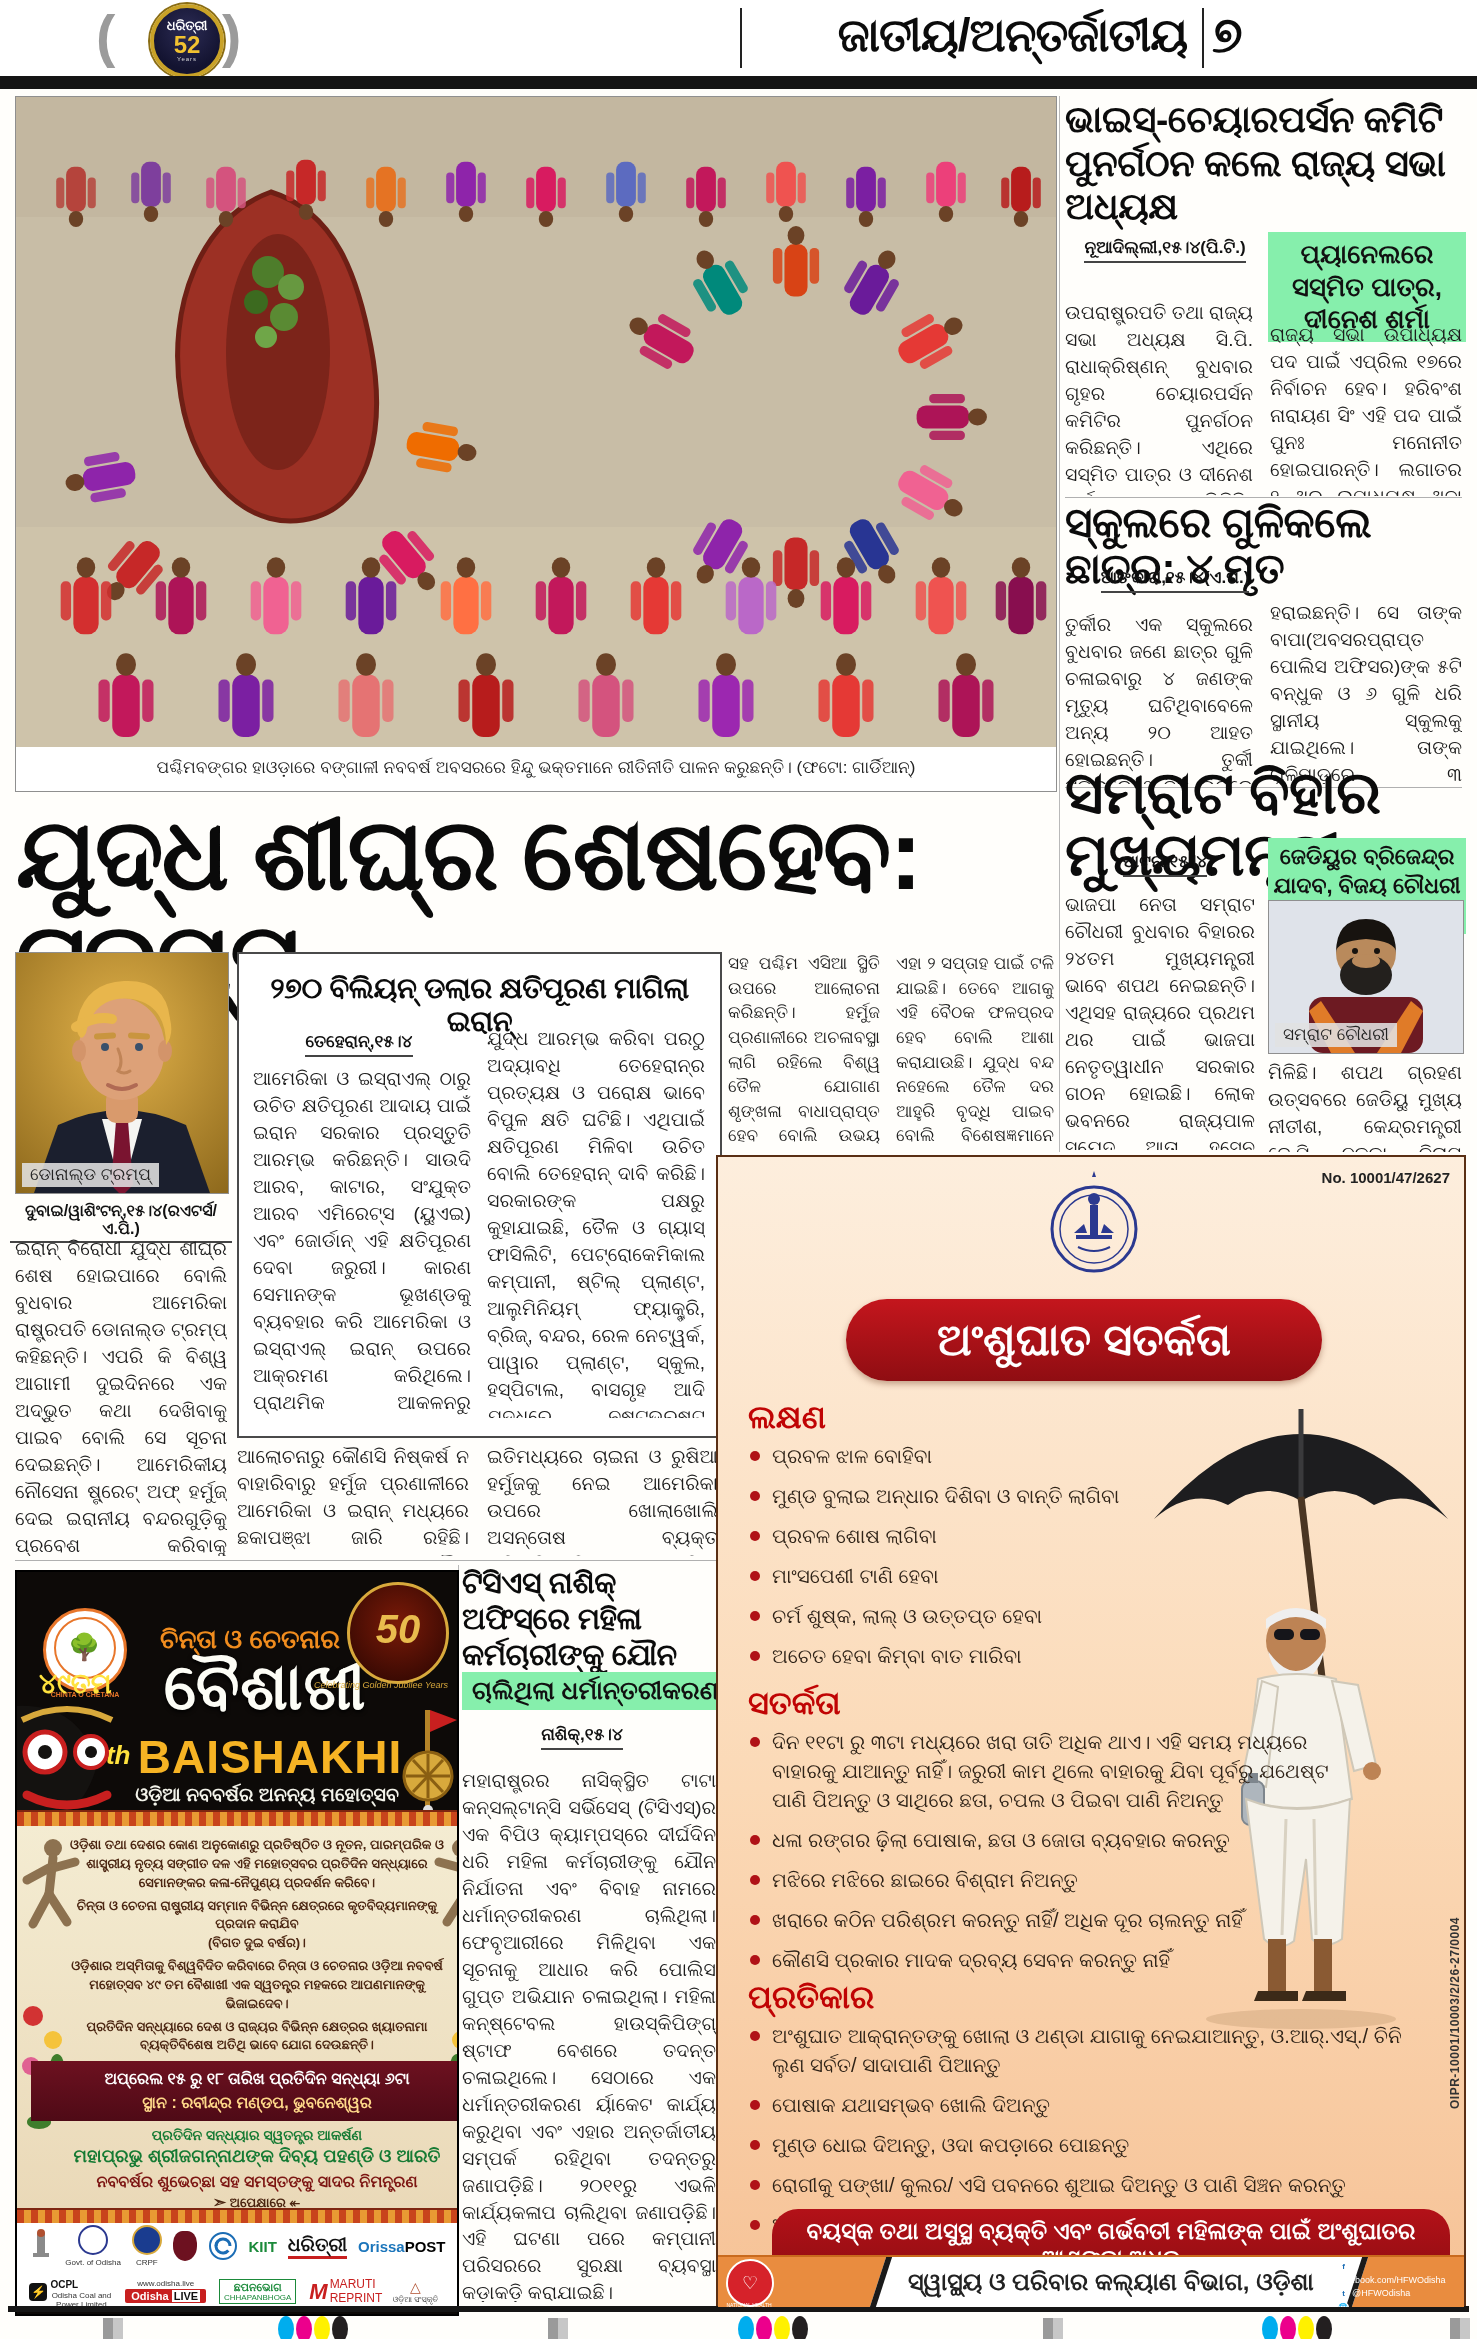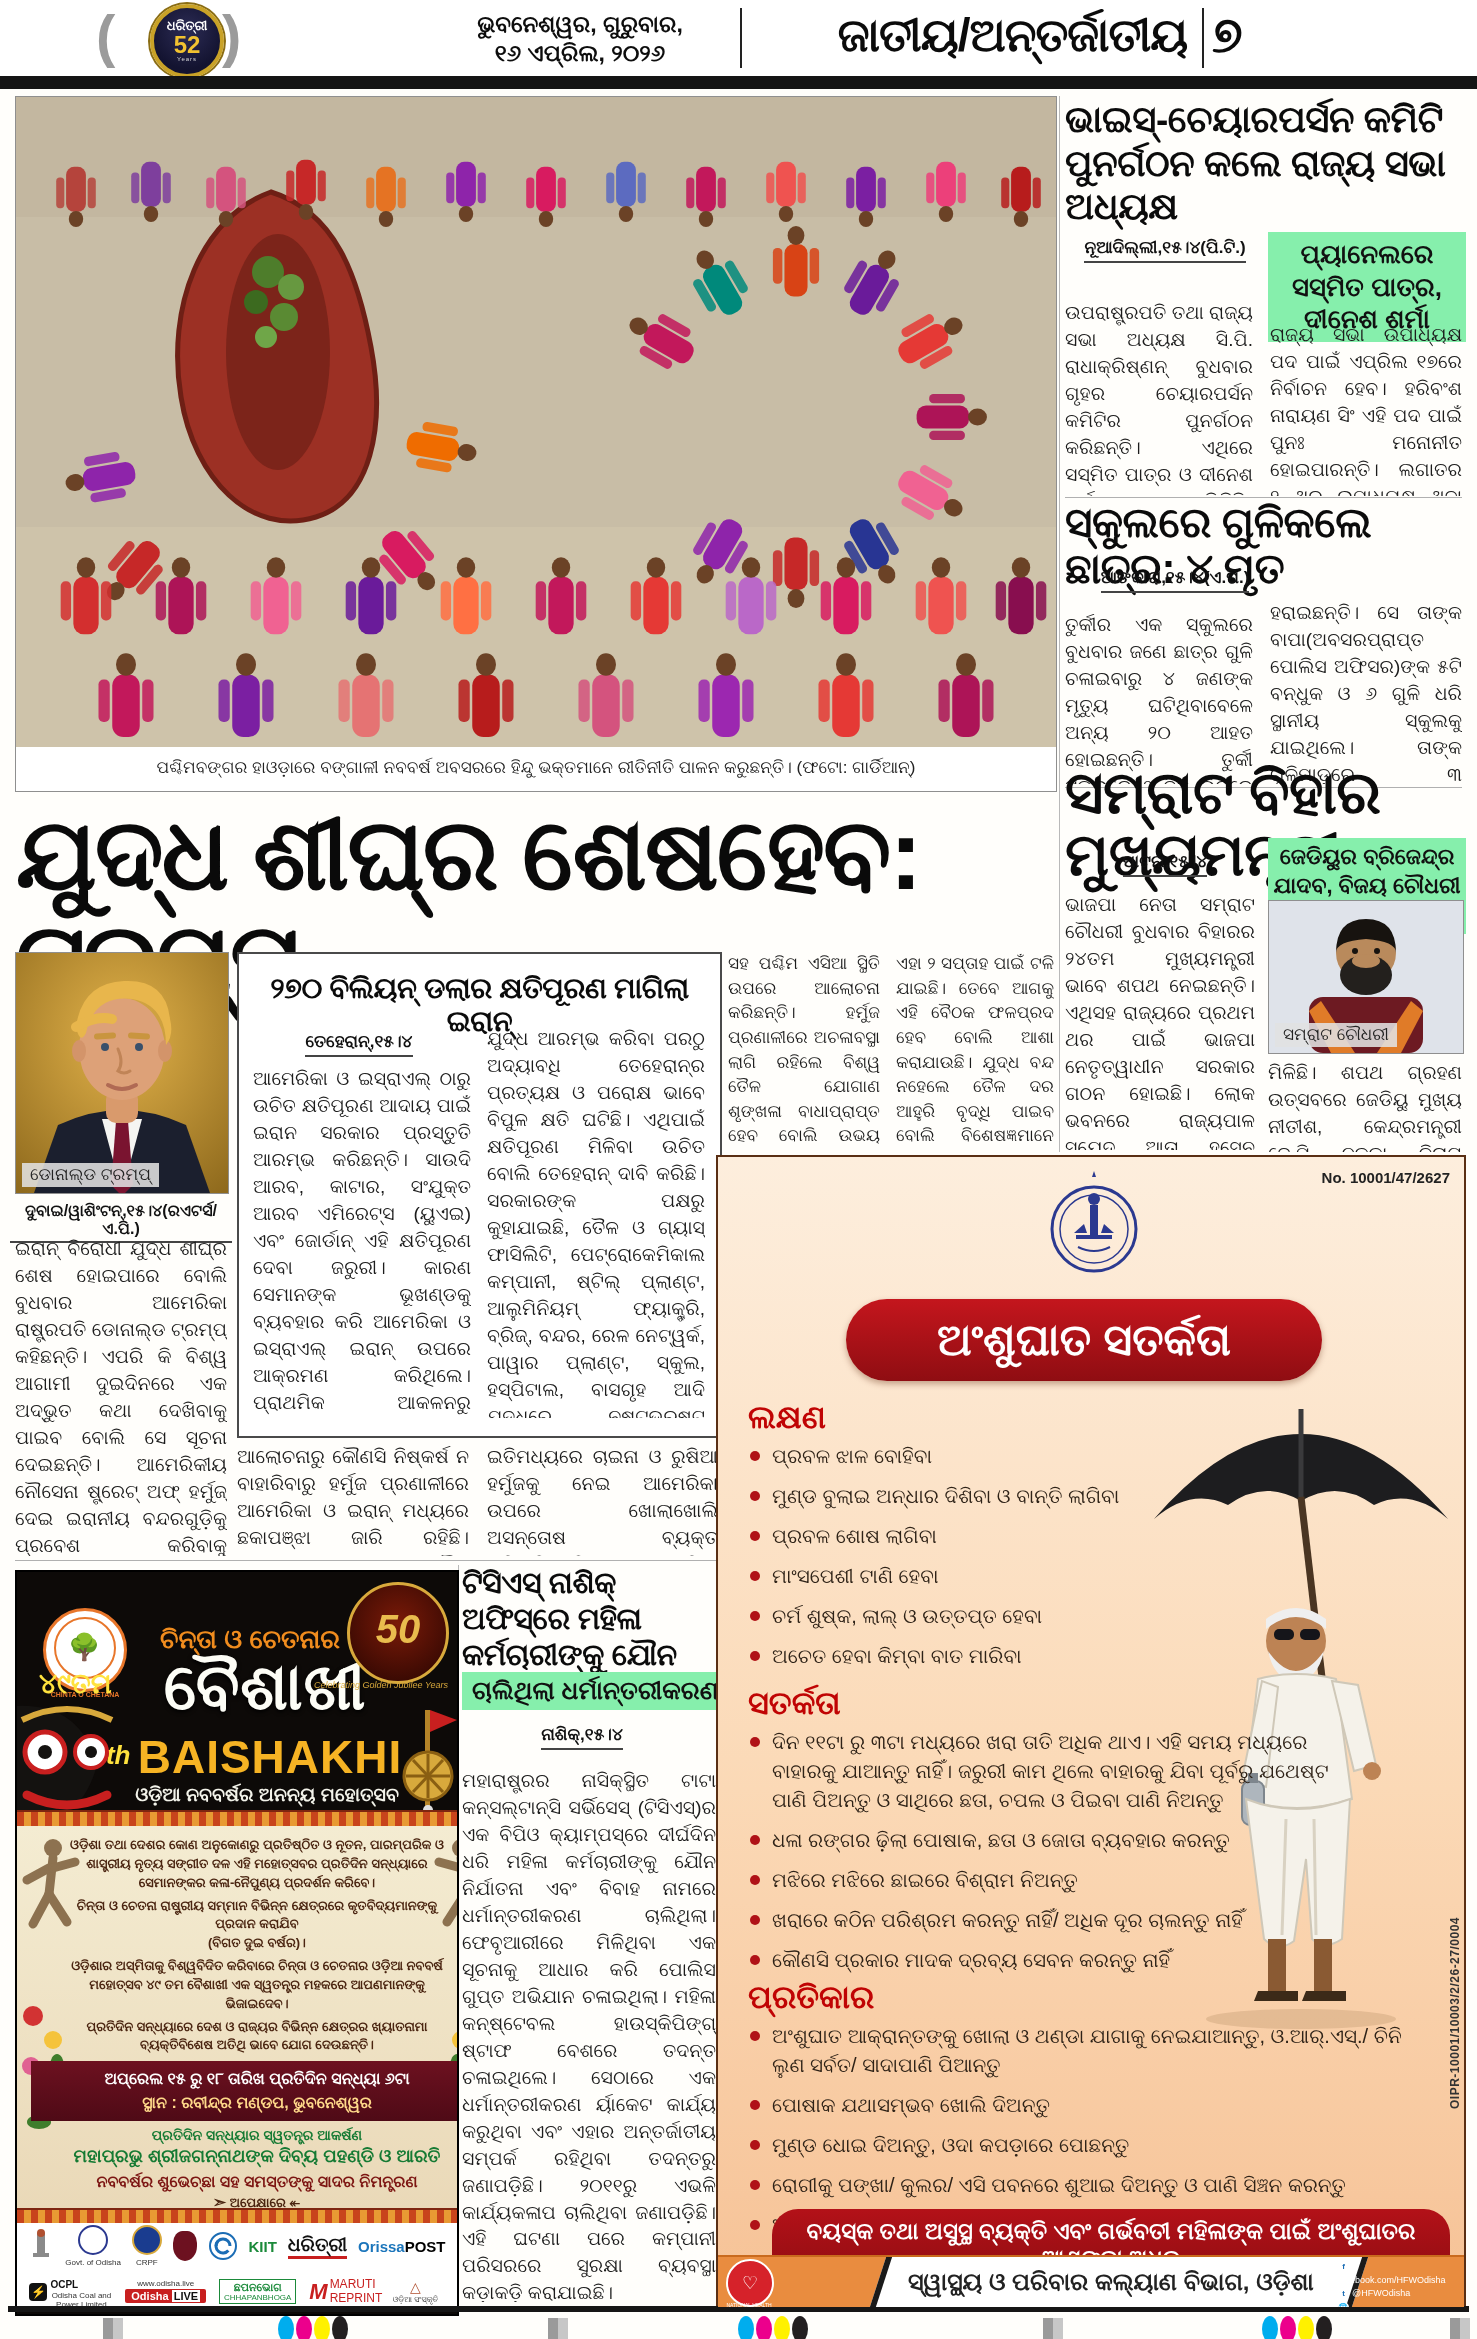--- a/index.html
+++ b/index.html
@@ -117,24 +117,20 @@
 
   <div class="abs" style="left:0;top:0;width:1477px;height:76px;background:#fff;">
     <div>
       <span class="paren" style="left:96px;">(</span>
       <div class="mh-logo-circle">
         <div class="mh-logo-title">ଧରିତ୍ରୀ</div>
         <div class="mh-logo-years">52</div>
         <div class="mh-logo-years-label">Years</div>
       </div>
       <span class="paren" style="left:222px;">)</span>
-    </div>
-    <div class="abs mh-date">
-      <div>ଭୁବନେଶ୍ୱର, ଗୁରୁବାର,</div>
-      <div>୧୬ ଏପ୍ରିଲ, ୨୦୨୬</div>
     </div>
     <div class="abs mh-div" style="left:740px;"></div>
     <div class="abs mh-sec">ଜାତୀୟ/ଅନ୍ତର୍ଜାତୀୟ</div>
     <div class="abs mh-div" style="left:1202px;"></div>
     <div class="abs mh-page">୭</div>
   </div>
   <div class="abs mh-black"></div>
 
   <div class="abs leadphoto">
     <svg width="1040" height="650" viewBox="0 0 1040 650">

